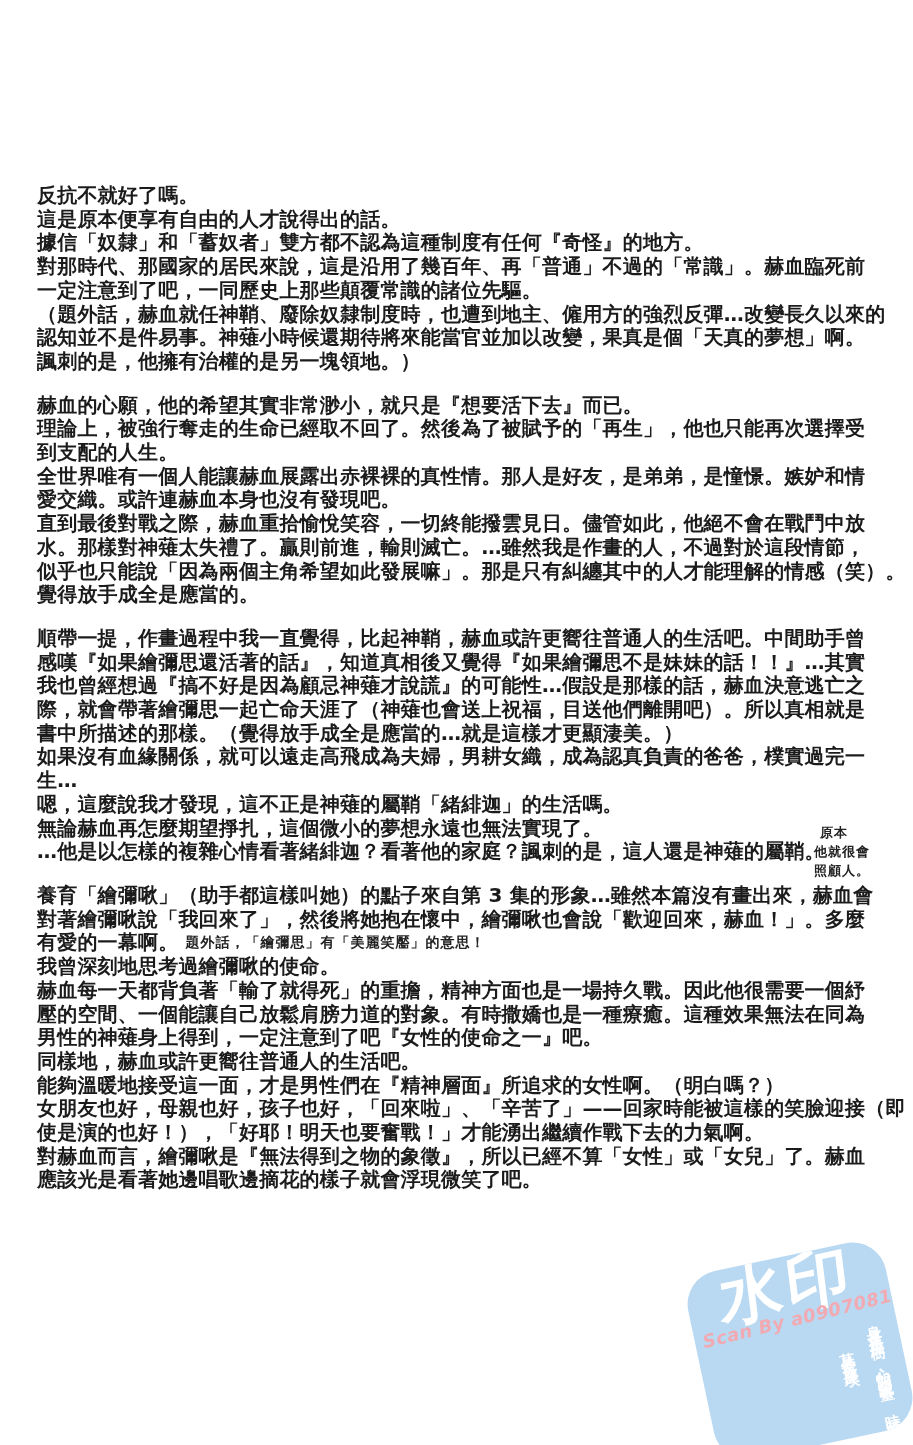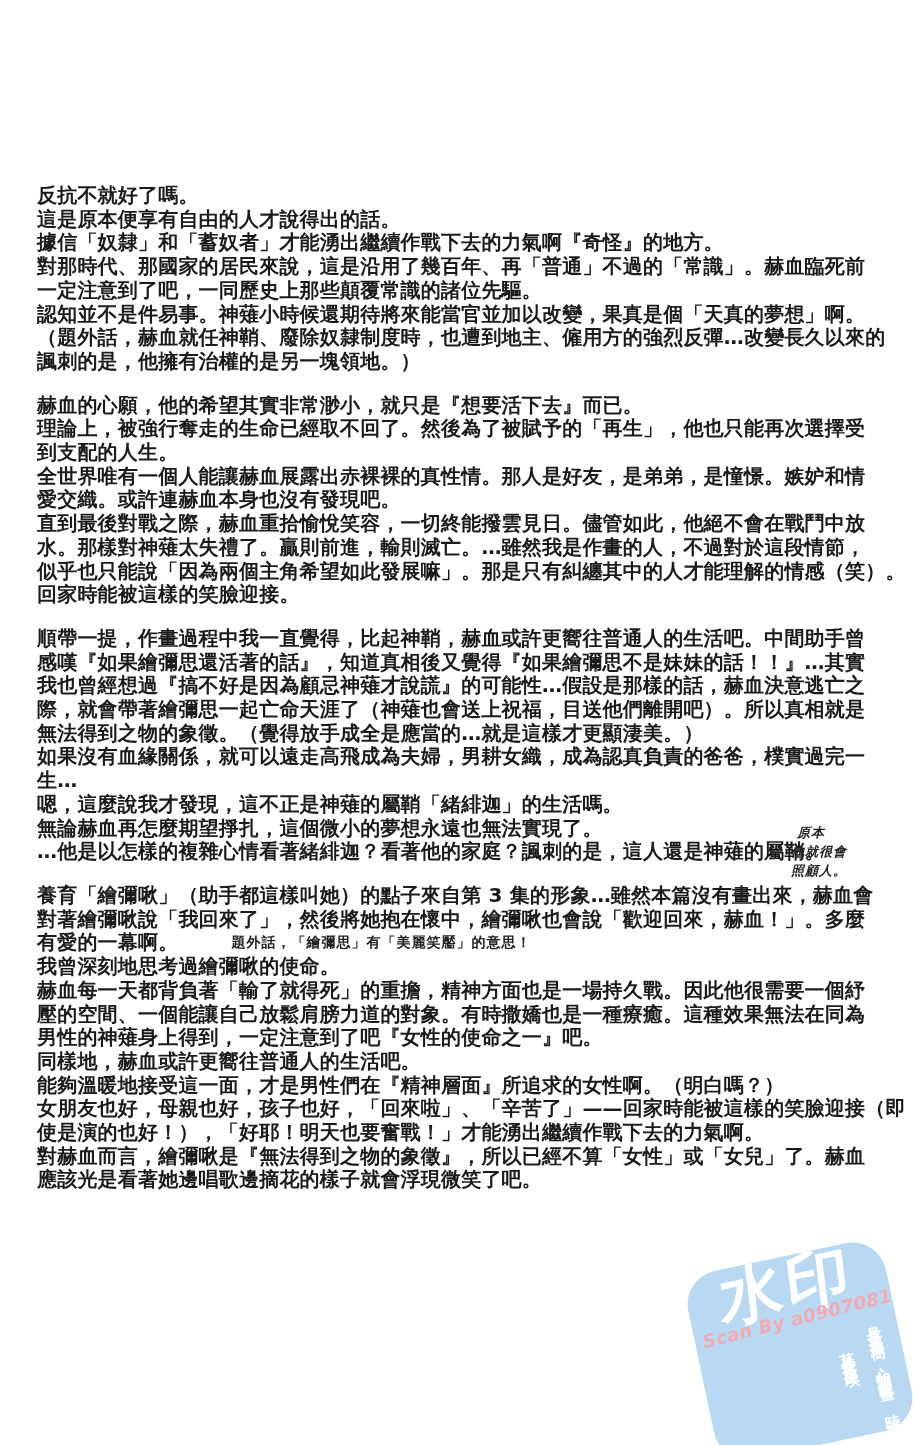--- a/index.html
+++ b/index.html
@@ -40,35 +40,33 @@
   }
   
   .hand-note {
     font-size: 14px;
     font-weight: 700;
     color: #222222;
     letter-spacing: 1px;
   }
   .hand-note.inline {
     display: inline-block;
-    margin-left: 46px;
     vertical-align: 2px;
     white-space: nowrap;
   }
   .margin-note {
     position: absolute;
-    left: 791px;
+    left: 814px;
     top: 823px;
     width: 100px;
     font-size: 13px;
     font-weight: 700;
     line-height: 19px;
     color: #222222;
     letter-spacing: 1px;
-    font-style: italic;
   }
   .margin-note .mn-line { min-height: 19px; }
   .margin-note .mn-line:first-child { padding-left: 6px; }
   
   .watermark {
     position: absolute;
     left: 699px;
     top: 1255px;
     width: 202px;
     height: 192px;
@@ -119,46 +117,46 @@
 </head>
 <body>
 
 <div class="page">
 
   <div class="essay">
 
     <div class="para">
       <div class="line">反抗不就好了嗎。</div>
       <div class="line">這是原本便享有自由的人才說得出的話。</div>
-      <div class="line">據信「奴隸」和「蓄奴者」才能湧出繼續作戰下去的力氣啊『奇怪』的地方。</div>
+      <div class="line">據信「奴隸」和「蓄奴者」雙方都不認為這種制度有任何『奇怪』的地方。</div>
       <div class="line">對那時代、那國家的居民來說，這是沿用了幾百年、再「普通」不過的「常識」。赫血臨死前</div>
       <div class="line">一定注意到了吧，一同歷史上那些顛覆常識的諸位先驅。</div>
+      <div class="line">（題外話，赫血就任神鞘、廢除奴隸制度時，也遭到地主、僱用方的強烈反彈…改變長久以來的</div>
       <div class="line">認知並不是件易事。神薙小時候還期待將來能當官並加以改變，果真是個「天真的夢想」啊。</div>
-      <div class="line">（題外話，赫血就任神鞘、廢除奴隸制度時，也遭到地主、僱用方的強烈反彈…改變長久以來的</div>
       <div class="line">諷刺的是，他擁有治權的是另一塊領地。）</div>
     </div>
 
     <div class="para">
       <div class="line">赫血的心願，他的希望其實非常渺小，就只是『想要活下去』而已。</div>
       <div class="line">理論上，被強行奪走的生命已經取不回了。然後為了被賦予的「再生」，他也只能再次選擇受</div>
       <div class="line">到支配的人生。</div>
       <div class="line">全世界唯有一個人能讓赫血展露出赤裸裸的真性情。那人是好友，是弟弟，是憧憬。嫉妒和情</div>
       <div class="line">愛交織。或許連赫血本身也沒有發現吧。</div>
       <div class="line">直到最後對戰之際，赫血重拾愉悅笑容，一切終能撥雲見日。儘管如此，他絕不會在戰鬥中放</div>
       <div class="line">水。那樣對神薙太失禮了。贏則前進，輸則滅亡。…雖然我是作畫的人，不過對於這段情節，</div>
       <div class="line">似乎也只能說「因為兩個主角希望如此發展嘛」。那是只有糾纏其中的人才能理解的情感（笑）。</div>
-      <div class="line">回家時能被這樣的笑臉迎接。</div>
+      <div class="line">覺得放手成全是應當的。</div>
     </div>
 
     <div class="para">
       <div class="line">順帶一提，作畫過程中我一直覺得，比起神鞘，赫血或許更嚮往普通人的生活吧。中間助手曾</div>
       <div class="line">感嘆『如果繪彌思還活著的話』，知道真相後又覺得『如果繪彌思不是妹妹的話！！』…其實</div>
       <div class="line">我也曾經想過『搞不好是因為顧忌神薙才說謊』的可能性…假設是那樣的話，赫血決意逃亡之</div>
       <div class="line">際，就會帶著繪彌思一起亡命天涯了（神薙也會送上祝福，目送他們離開吧）。所以真相就是</div>
-      <div class="line">無法得到之物的象徵。（覺得放手成全是應當的…就是這樣才更顯淒美。）</div>
+      <div class="line">書中所描述的那樣。（覺得放手成全是應當的…就是這樣才更顯淒美。）</div>
       <div class="line">如果沒有血緣關係，就可以遠走高飛成為夫婦，男耕女織，成為認真負責的爸爸，樸實過完一</div>
       <div class="line">生…</div>
       <div class="line">嗯，這麼說我才發現，這不正是神薙的屬鞘「緒緋迦」的生活嗎。</div>
       <div class="line">無論赫血再怎麼期望掙扎，這個微小的夢想永遠也無法實現了。</div>
       <div class="line">…他是以怎樣的複雜心情看著緒緋迦？看著他的家庭？諷刺的是，這人還是神薙的屬鞘。</div>
     </div>
 
     <div class="para">
       <div class="line">養育「繪彌啾」（助手都這樣叫她）的點子來自第 3 集的形象…雖然本篇沒有畫出來，赫血會</div>
       <div class="line">對著繪彌啾說「我回來了」，然後將她抱在懷中，繪彌啾也會說「歡迎回來，赫血！」。多麼</div>

